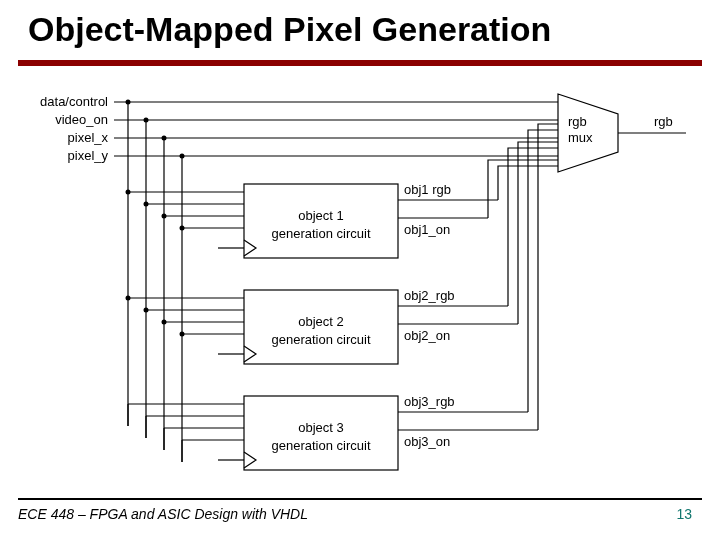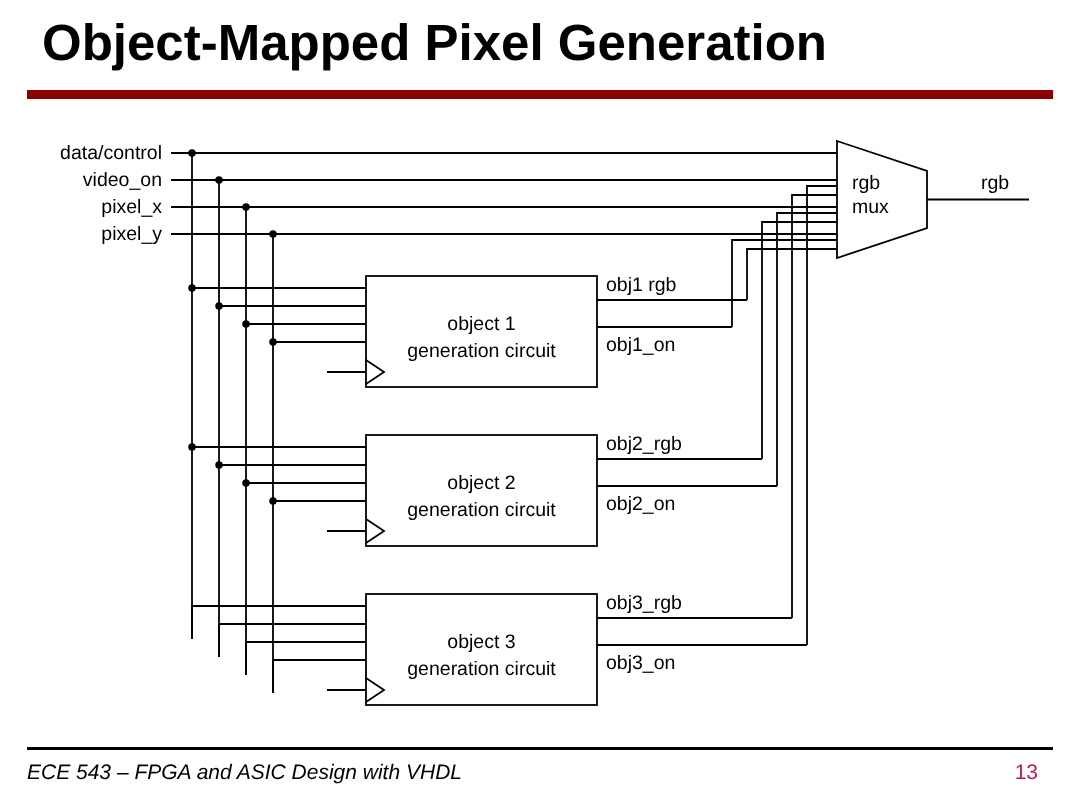--- a/index.html
+++ b/index.html
@@ -42,21 +42,21 @@
     top: 506px;
     font-size: 14px;
     font-style: italic;
     color: #000;
   }
   .page-num {
     position: absolute;
     right: 28px;
     top: 506px;
     font-size: 14px;
-    color: #be185d;
+    color: #0f766e;
   }
   svg.diagram {
     position: absolute;
     left: 18px;
     top: 90px;
     width: 684px;
     height: 390px;
   }
   svg text {
     font-family: Arial, Helvetica, sans-serif;
@@ -188,14 +188,14 @@
 
   <polyline class="wire" points="510,322 510,40 540,40"></polyline>
   <polyline class="wire" points="520,340 520,34 540,34"></polyline>
 
   <line class="wire" x1="600" y1="43" x2="668" y2="43"></line>
   <text x="636" y="36">rgb</text>
 
 </svg>
 
 <div class="footer-line"></div>
-<div class="footer-text">ECE 543 – FPGA and ASIC Design with VHDL</div>
+<div class="footer-text">ECE 448 – FPGA and ASIC Design with VHDL</div>
 <div class="page-num">13</div>
 
 </body></html>

